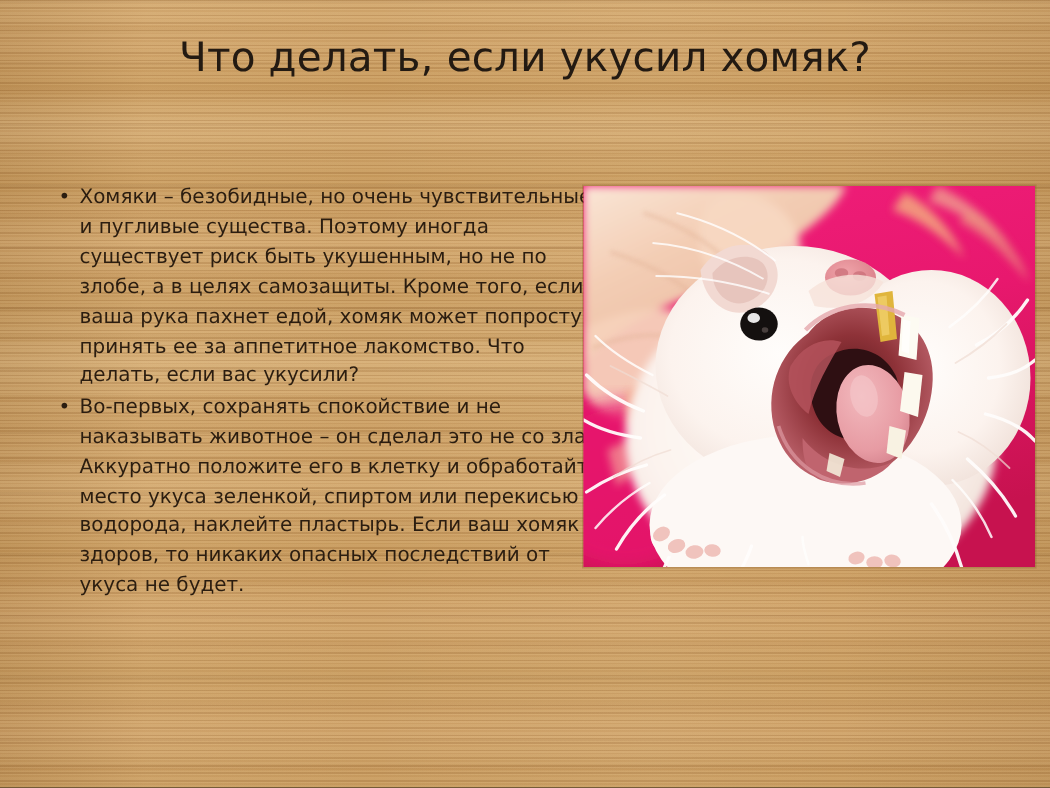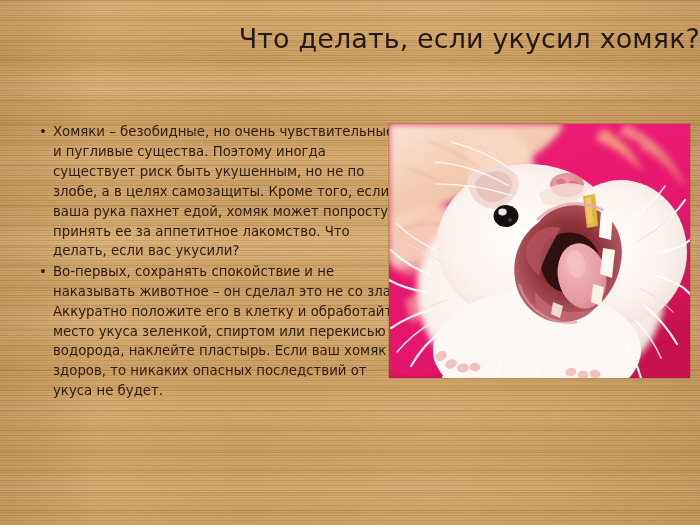--- a/index.html
+++ b/index.html
@@ -78,21 +78,21 @@
         rgba(95, 55, 14, 0.09) 100%
       );
     pointer-events: none;
   }
 
   .title {
     position: absolute;
     left: 0;
     top: 22px;
     width: 700px;
-    text-align: right;
+    text-align: center;
     font-size: 27px;
     line-height: 34px;
     font-weight: 400;
     color: #231a12;
     letter-spacing: 0.1px;
     white-space: nowrap;
     z-index: 4;
   }
 
   .body-text {

